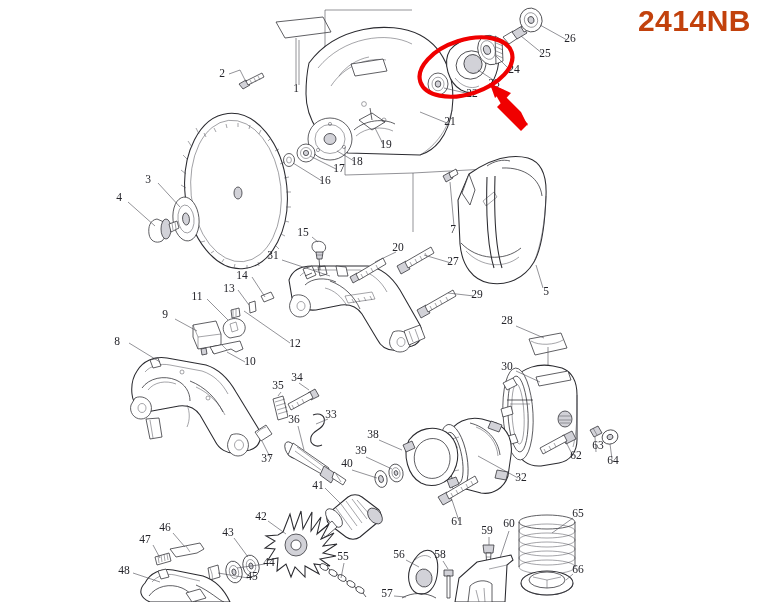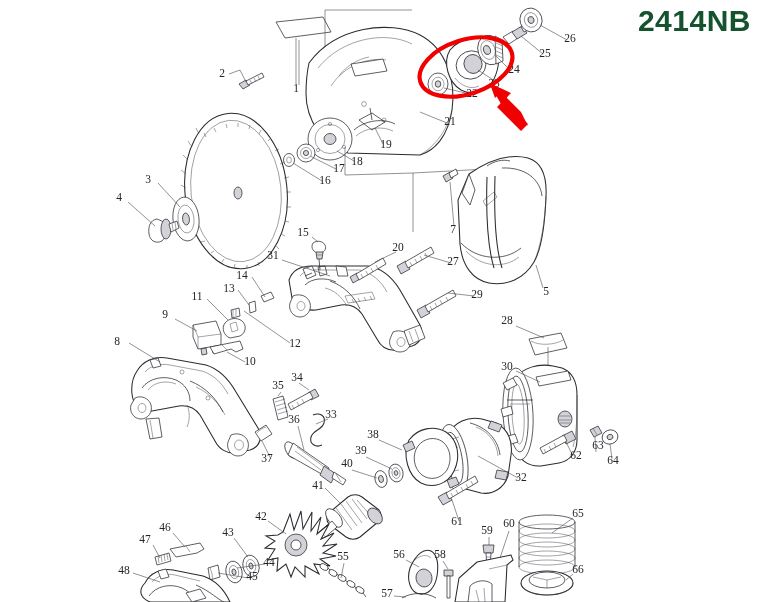--- a/index.html
+++ b/index.html
@@ -722,15 +722,15 @@
       <ellipse id="hl-ring" class="hl-ellipse" cx="466" cy="67" rx="48" ry="27" transform="rotate(-18 466 67)" stroke="#f00000"></ellipse>
       <g id="hl-arrow-g">
         <path class="hl-arrow" d="M528 126 L498 96 L504 90 L490 84 L495 98 L501 92 L521 112 Z" fill="#f00000"></path>
         <path class="hl-arrow" d="M489 83 L511 93 L501 104 Z" fill="#f00000"></path>
         <path class="hl-arrow" d="M504 100 L528 124 L521 131 L497 107 Z" fill="#f00000"></path>
       </g>
     </g>
 
   </svg>
 
-  <div class="model-title" style="color: #14532d;">2414NB</div>
+  <div class="model-title" style="color: #c2410c;">2414NB</div>
 
 </div>
 
 </body></html>

